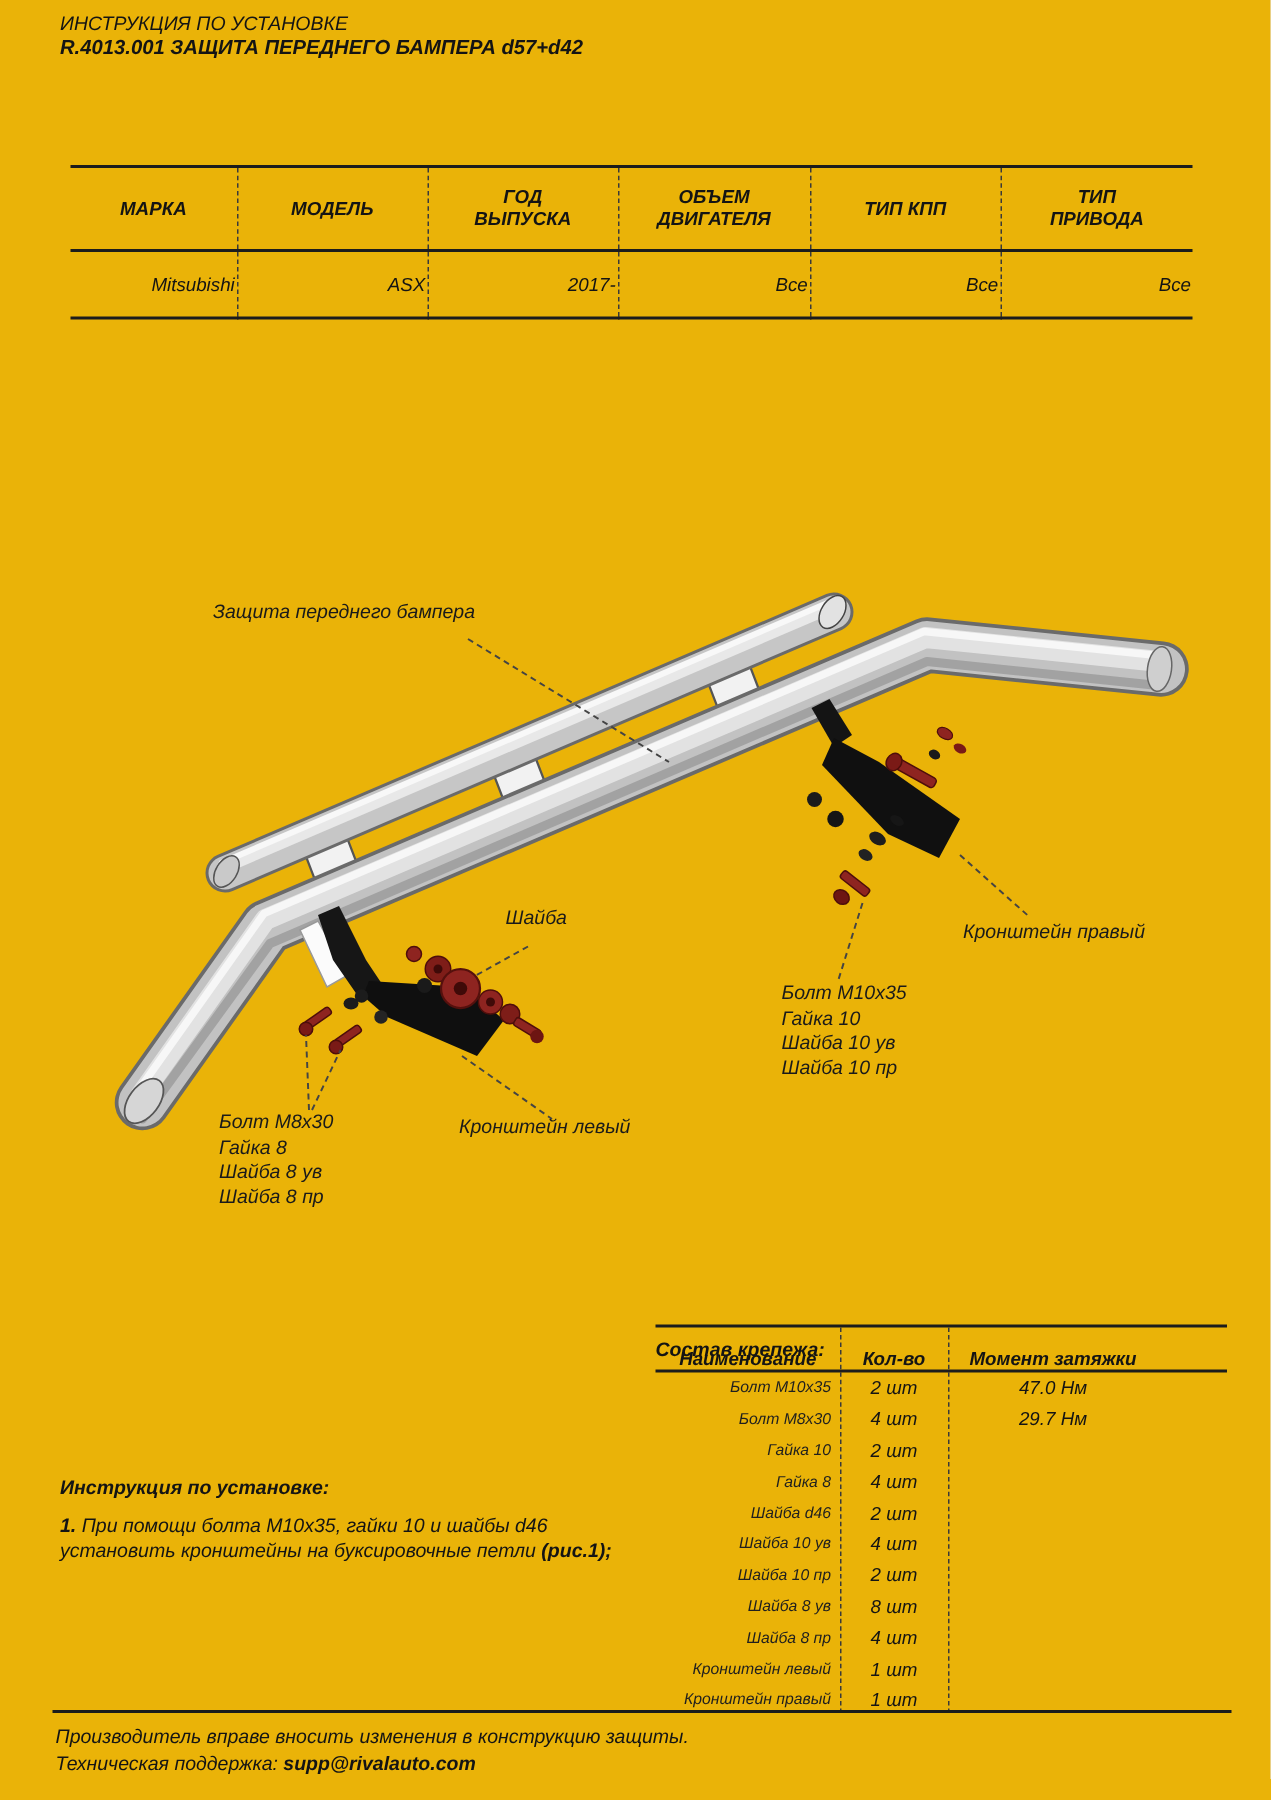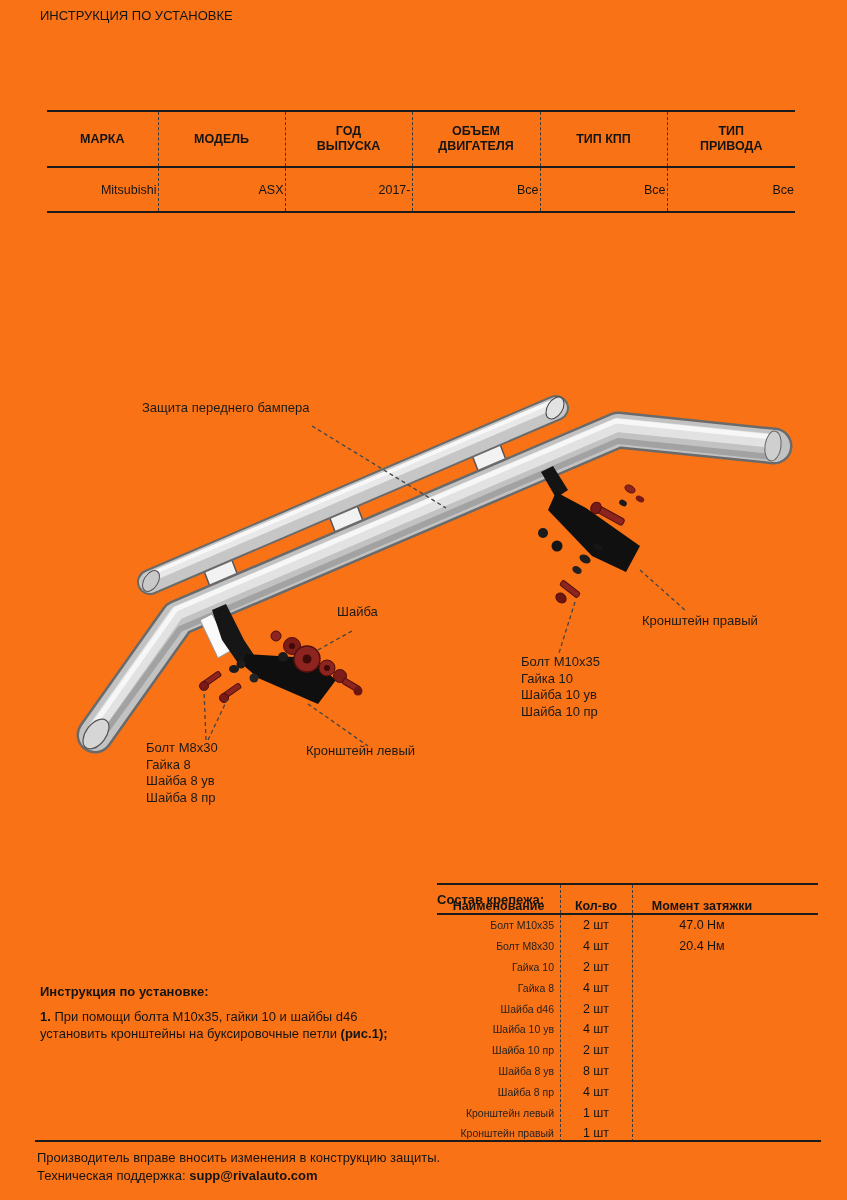--- a/index.html
+++ b/index.html
@@ -1,20 +1,21 @@
 <!DOCTYPE html>
 <html><head>
 <meta charset="utf-8">
 <style>
   html,body{margin:0;padding:0;background:#e8e8e8;}
   .page{
     position:relative;width:847px;height:1200px;margin:0 auto;
-    background:#f97316;color:#141414;
+    background:#eab308;color:#141414;
     font-family:"Liberation Sans","DejaVu Sans",sans-serif;
     overflow:hidden;
+    font-style:italic;
   }
   .abs{position:absolute;}
   .pre{white-space:pre-line;}
 
   
   .doc-subtitle{left:40px;top:8px;font-size:13px;}
   .doc-title{left:40px;top:24px;font-size:13.5px;font-weight:bold;}
 
   
   table.vehicle{
@@ -60,20 +61,21 @@
   .footer-line1{left:37px;top:1150px;font-size:13px;}
   .footer-line2{left:37px;top:1168px;font-size:13px;}
   .footer-line2 b{font-weight:bold;}
 </style>
 </head>
 <body>
 
 <div class="page">
 
   <div class="abs doc-subtitle">ИНСТРУКЦИЯ ПО УСТАНОВКЕ</div>
+  <div class="abs doc-title">R.4013.001 ЗАЩИТА ПЕРЕДНЕГО БАМПЕРА d57+d42</div>
 
   <table class="vehicle">
     <colgroup>
       <col style="width:111px">
         <col style="width:127px">
         <col style="width:127px">
       <col style="width:128px">
         <col style="width:127px">
         <col style="width:128px">
     </colgroup>
@@ -205,21 +207,21 @@
       <span class="c-torque">Момент затяжки</span>
     </div>
     <div class="ft-row">
       <span class="c-name">Болт М10х35</span>
       <span class="c-qty">2 шт</span>
       <span class="c-torque">47.0 Нм</span>
     </div>
     <div class="ft-row">
       <span class="c-name">Болт М8х30</span>
       <span class="c-qty">4 шт</span>
-      <span class="c-torque">20.4 Нм</span>
+      <span class="c-torque">29.7 Нм</span>
     </div>
     <div class="ft-row">
       <span class="c-name">Гайка 10</span>
       <span class="c-qty">2 шт</span>
       <span class="c-torque"></span>
     </div>
     <div class="ft-row">
       <span class="c-name">Гайка 8</span>
       <span class="c-qty">4 шт</span>
       <span class="c-torque"></span>

